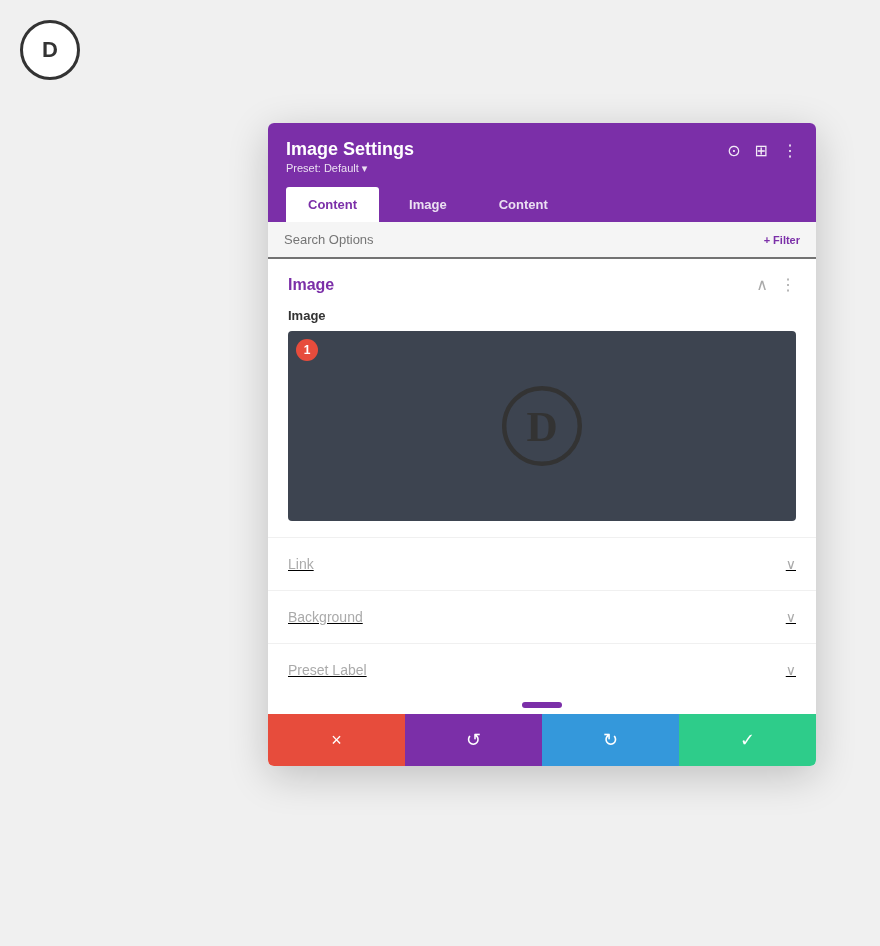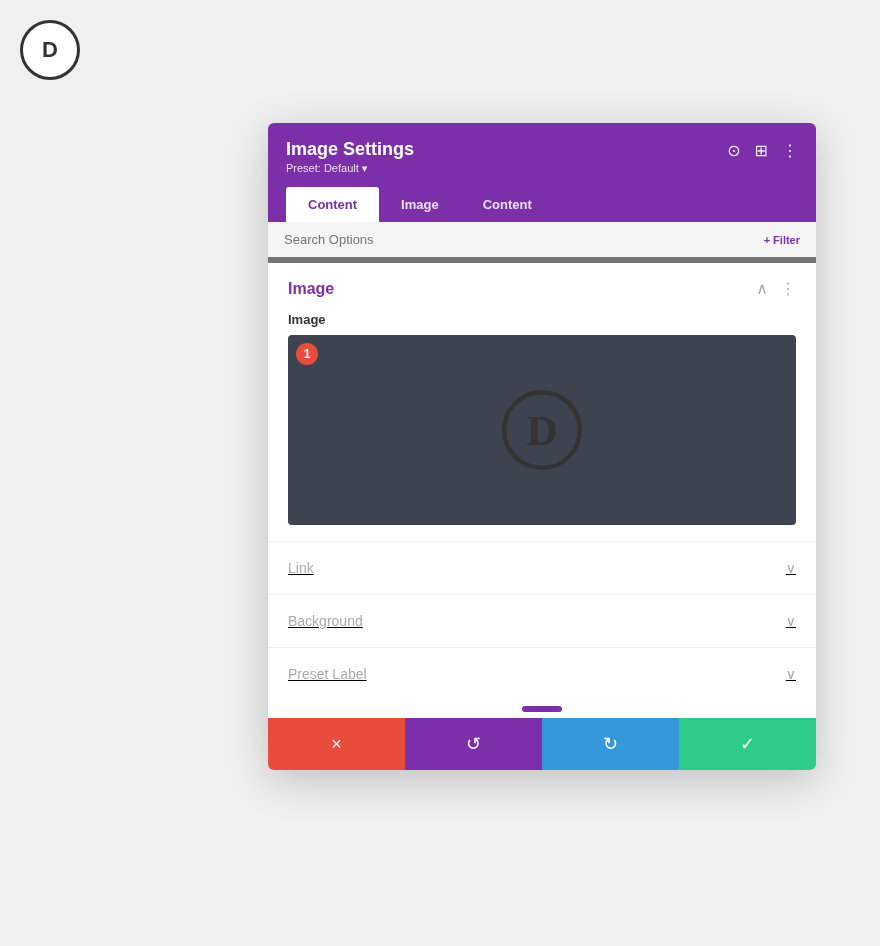--- a/index.html
+++ b/index.html
@@ -76,20 +76,21 @@
     .header-icon {
       color: rgba(255,255,255,0.9);
       font-size: 16px;
       cursor: pointer;
     }
 
     
     .tabs {
       display: flex;
       margin-top: 12px;
+      gap: 8px;
     }
     .tab {
       padding: 10px 22px;
       font-size: 13px;
       font-weight: 600;
       color: rgba(255,255,255,0.85);
       cursor: pointer;
       border-radius: 3px 3px 0 0;
       transition: background 0.2s;
     }
@@ -98,21 +99,21 @@
       color: #7b2fa8;
     }
 
     
     .search-bar {
       background: #f5f5f5;
       padding: 10px 16px;
       display: flex;
       align-items: center;
       justify-content: space-between;
-      border-bottom: 6px solid #737373;
+      border-bottom: 2px solid #737373;
     }
     .search-input {
       background: transparent;
       border: none;
       outline: none;
       font-size: 13px;
       color: #999;
       flex: 1;
     }
     .filter-btn {

